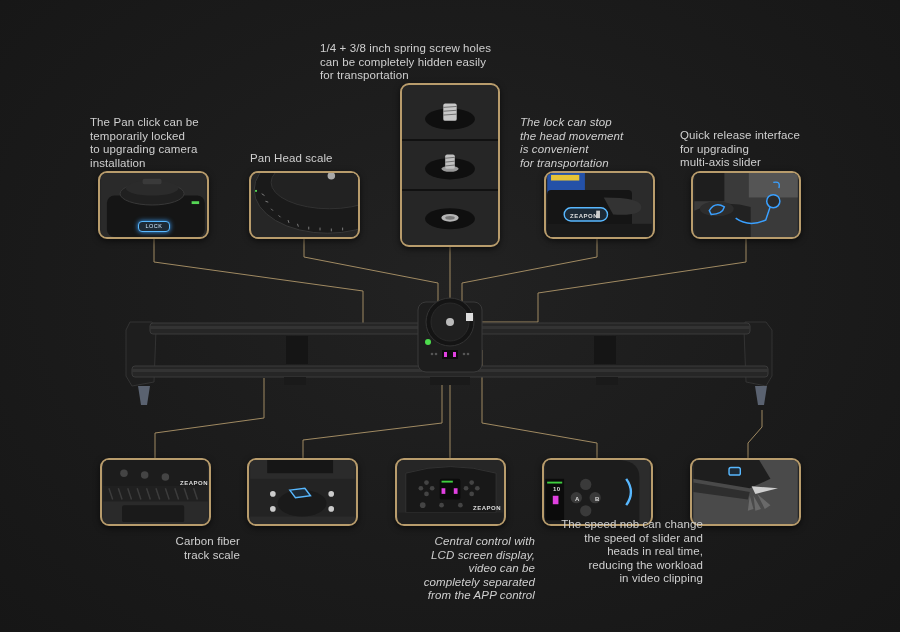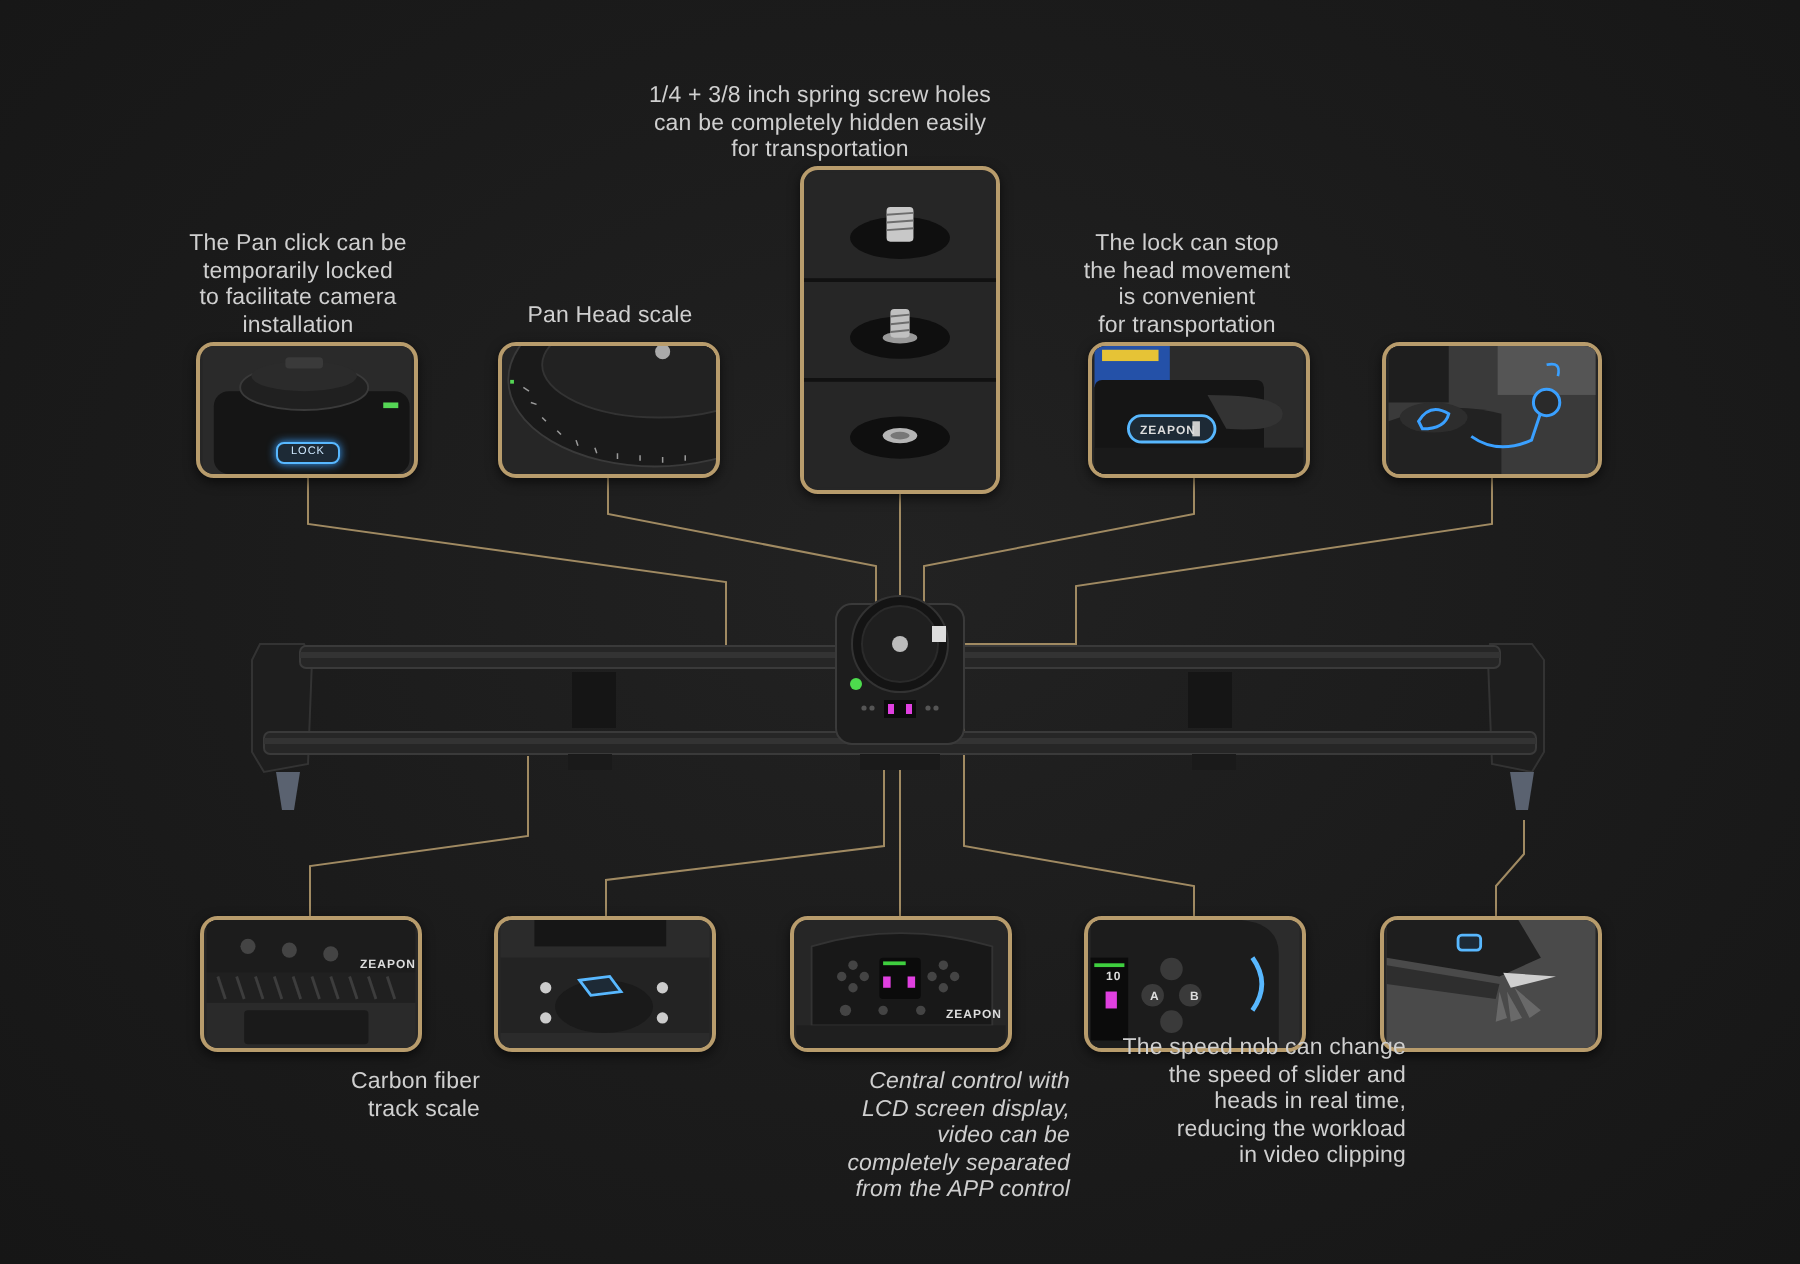--- a/index.html
+++ b/index.html
@@ -7,21 +7,21 @@
     width:900px; height:632px; overflow:hidden;
     background:#1a1a1a;
     font-family:"Liberation Sans", "DejaVu Sans", sans-serif;
     color:#c9c9c9;
     position:relative;
   }
   .stage { position:absolute; left:0; top:0; width:900px; height:632px;
     background: radial-gradient(ellipse at 50% 45%, #222 0%, #1b1b1b 55%, #161616 100%); }
   .lines { position:absolute; left:0; top:0; width:900px; height:632px; }
   .cap { position:absolute; font-size:11.5px; line-height:13.5px; color:#cfcfcf; letter-spacing:0.1px; }
-  .cap.r { text-align:center; }
+  .cap.r { text-align:left; }
   .cap.l { text-align:right; }
   .panel {
     position:absolute; border:2px solid #b89c6c; border-radius:9px;
     background:#262626; overflow:hidden; box-sizing:border-box;
     box-shadow: 0 2px 6px rgba(0,0,0,0.6);
   }
   .panel svg { position:absolute; left:0; top:0; width:100%; height:100%; }
   .brand { position:absolute; font-size:6px; color:#ddd; letter-spacing:0.5px; font-weight:bold; }
   .lockbtn { position:absolute; border:1.5px solid #58b8ff; border-radius:4px; color:#cfe9ff; font-size:5.5px;
     text-align:center; box-shadow:0 0 5px #3aa0ff; background:#1d2a36; letter-spacing:0.5px; }
@@ -53,36 +53,41 @@
 
       <polyline points="482,350 482,423 597,443 597,460"></polyline>
 
       <polyline points="762,410 762,427 748,443 748,460"></polyline>
     </g>
   </svg>
 
   <div class="cap r" style="left:90px; top:116px; width:118px;">
     <div>The Pan click can be</div>
     <div>temporarily locked</div>
-    <div>to facilitate camera</div>
+    <div>to upgrading camera</div>
     <div>installation</div>
   </div>
   <div class="cap r" style="left:250px; top:152px; width:110px;">
     <div>Pan Head scale</div>
   </div>
   <div class="cap r" style="left:320px; top:42px; width:180px;">
     <div>1/4 + 3/8 inch spring screw holes</div>
     <div>can be completely hidden easily</div>
     <div>for transportation</div>
   </div>
-  <div class="cap r" style="left:536px; top:116px; width:115px;">
+  <div class="cap r" style="left:520px; top:116px; width:115px;font-style:italic;">
     <div>The lock can stop</div>
     <div>the head movement</div>
     <div>is convenient</div>
     <div>for transportation</div>
+  </div>
+  <div class="cap r" style="left:680px; top:129px; width:121px;">
+    <div>Quick release interface</div>
+    <div>for upgrading</div>
+    <div>multi-axis slider</div>
   </div>
 
   <div class="panel" style="left:98px; top:171px; width:111px; height:68px;">
     <svg viewBox="0 0 111 68">
       <rect x="0" y="0" width="111" height="68" fill="#2a2a2a"></rect>
       <rect x="6" y="24" width="104" height="44" rx="8" fill="#151515"></rect>
       <ellipse cx="54" cy="22" rx="34" ry="12" fill="#202020" stroke="#3a3a3a"></ellipse>
       <ellipse cx="54" cy="16" rx="28" ry="8" fill="#2b2b2b"></ellipse>
       <rect x="44" y="6" width="20" height="6" rx="2" fill="#3a3a3a"></rect>
       <rect x="96" y="30" width="8" height="3" fill="#55d655"></rect>

